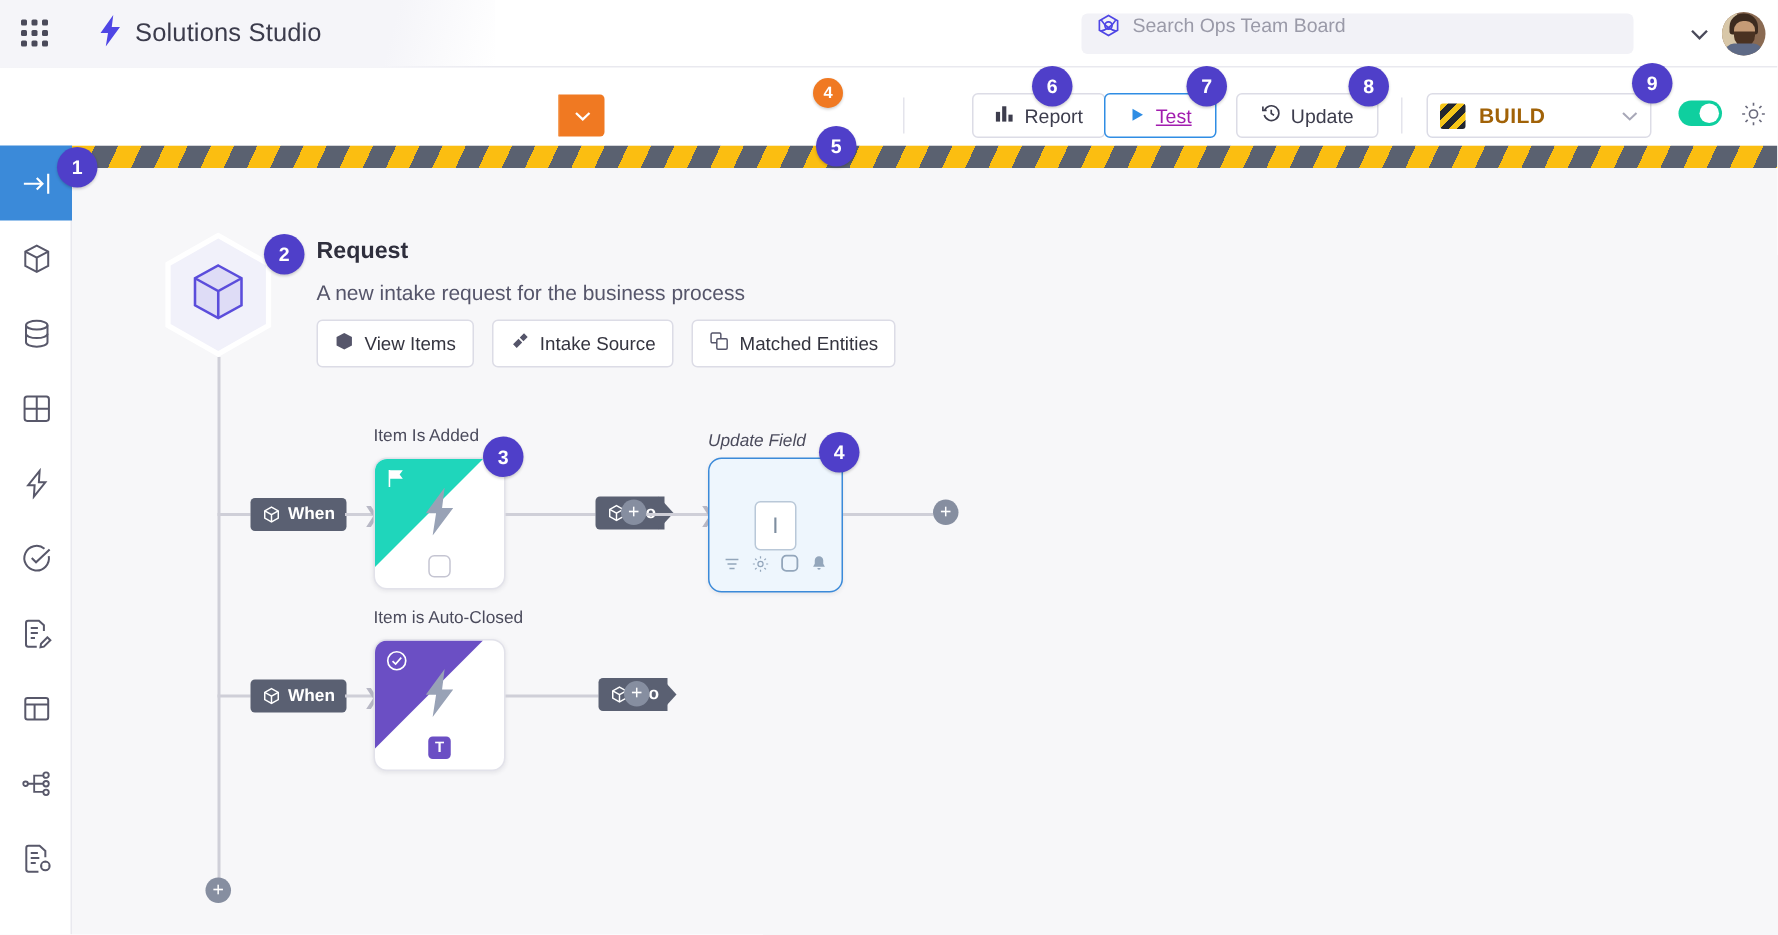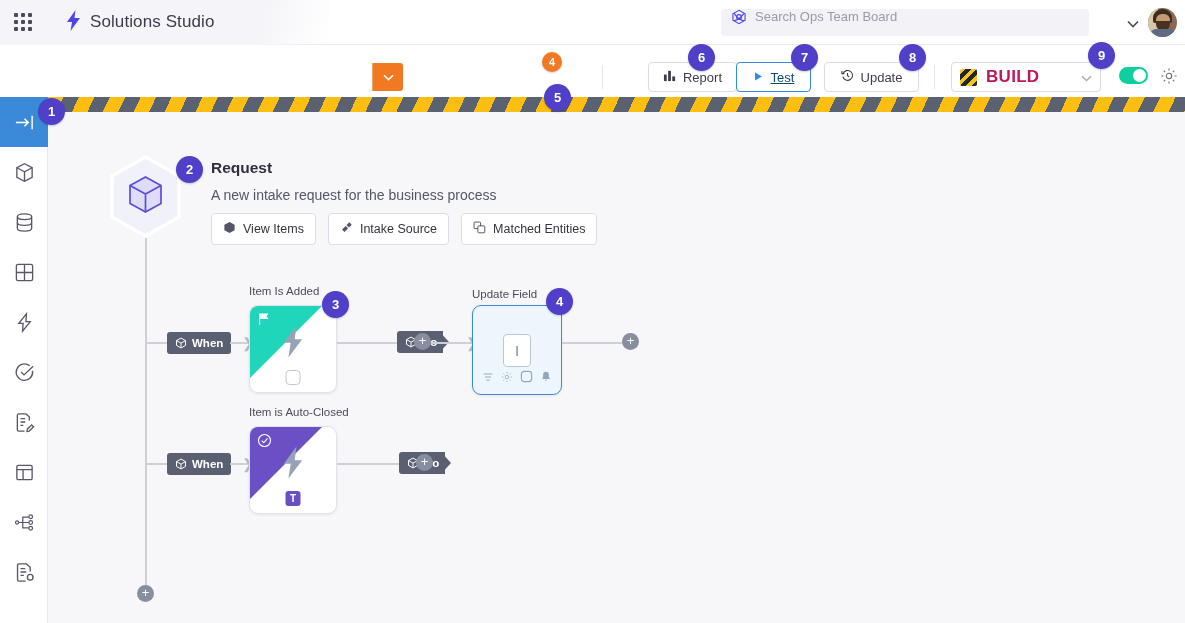--- a/index.html
+++ b/index.html
@@ -77,32 +77,32 @@
 
   .tb-divider { position: absolute; width: 1px; height: 24px; background: #e4e4ec; top: 65px; }
 
   .tbtn {
     position: absolute; top: 62px; height: 30px;
     border: 1px solid #dcdce6; border-radius: 4px; background: #fff;
     display: flex; align-items: center; justify-content: center; gap: 7px;
     font-size: 13px; color: #3d3d4d; cursor: pointer;
   }
   .tbtn.active { border-color: #2f8de4; color: #2f8de4; }
-  .tbtn.active .tlabel { color: #0c4a6e; text-decoration: underline; }
+  .tbtn.active .tlabel { color: #a21caf; text-decoration: underline; }
 
   .envselect {
     position: absolute; left: 951px; top: 62px; width: 150px; height: 30px;
     border: 1px solid #dcdce6; border-radius: 4px; background: #fff;
     display: flex; align-items: center; padding: 0 8px; gap: 9px; cursor: pointer;
   }
   .env-swatch {
     width: 17px; height: 17px; border-radius: 2px;
     background: repeating-linear-gradient(135deg, #f5c518 0 4px, #22262e 4px 8px);
   }
-  .env-label { font-size: 17px; font-weight: bold; color: #be185d; letter-spacing: .3px; flex: 1; }
+  .env-label { font-size: 14px; font-weight: bold; color: #a16207; letter-spacing: .3px; flex: 1; }
 
   .toggle {
     position: absolute; left: 1119px; top: 67px; width: 29px; height: 17px;
     background: #0fcf9f; border-radius: 9px; cursor: pointer;
   }
   .toggle .knob { position: absolute; right: 2px; top: 2px; width: 13px; height: 13px; background: #fff; border-radius: 50%; }
   .gear-btn { position: absolute; left: 1160px; top: 67px; cursor: pointer; }
 
   
   .rail {
@@ -478,21 +478,21 @@
           <path d="M8 1.4 14 4.8v6.4L8 14.6 2 11.2V4.8z"></path>
           <path d="M2 4.8 8 8.2l6-3.4M8 8.2v6.4"></path>
         </svg>
       <span>Do</span>
     </div>
     <div class="do-arrow" style="left:391px; top:234px;"></div>
     <div class="plusbtn" style="left:366px; top:236px;">+</div>
     <div class="hline" style="left:383px; top:245px; width:42px;"></div>
     <span class="arrow-head" style="left:418px; top:239px;">❯</span>
 
-    <div class="trig-label" style="left:424px; top:191px;">Update Field</div>
+    <div class="trig-label" style="left:424px; top:191px;font-style:italic;">Update Field</div>
     <div class="card selected" style="left:424px; top:208px; width:90px; height:90px;">
       <span class="textfield">I</span>
       <span class="icon-row">
         <span>
           <svg width="12" height="12" viewBox="0 0 14 14" stroke="#93a6bb" stroke-width="1.3">
               <path d="M2 3.5h10M3.5 7h7M5 10.5h4"></path>
             </svg>
         </span>
         <span>
           <svg width="12" height="12" viewBox="0 0 16 16" fill="none" stroke="#93a6bb" stroke-width="1.1">

